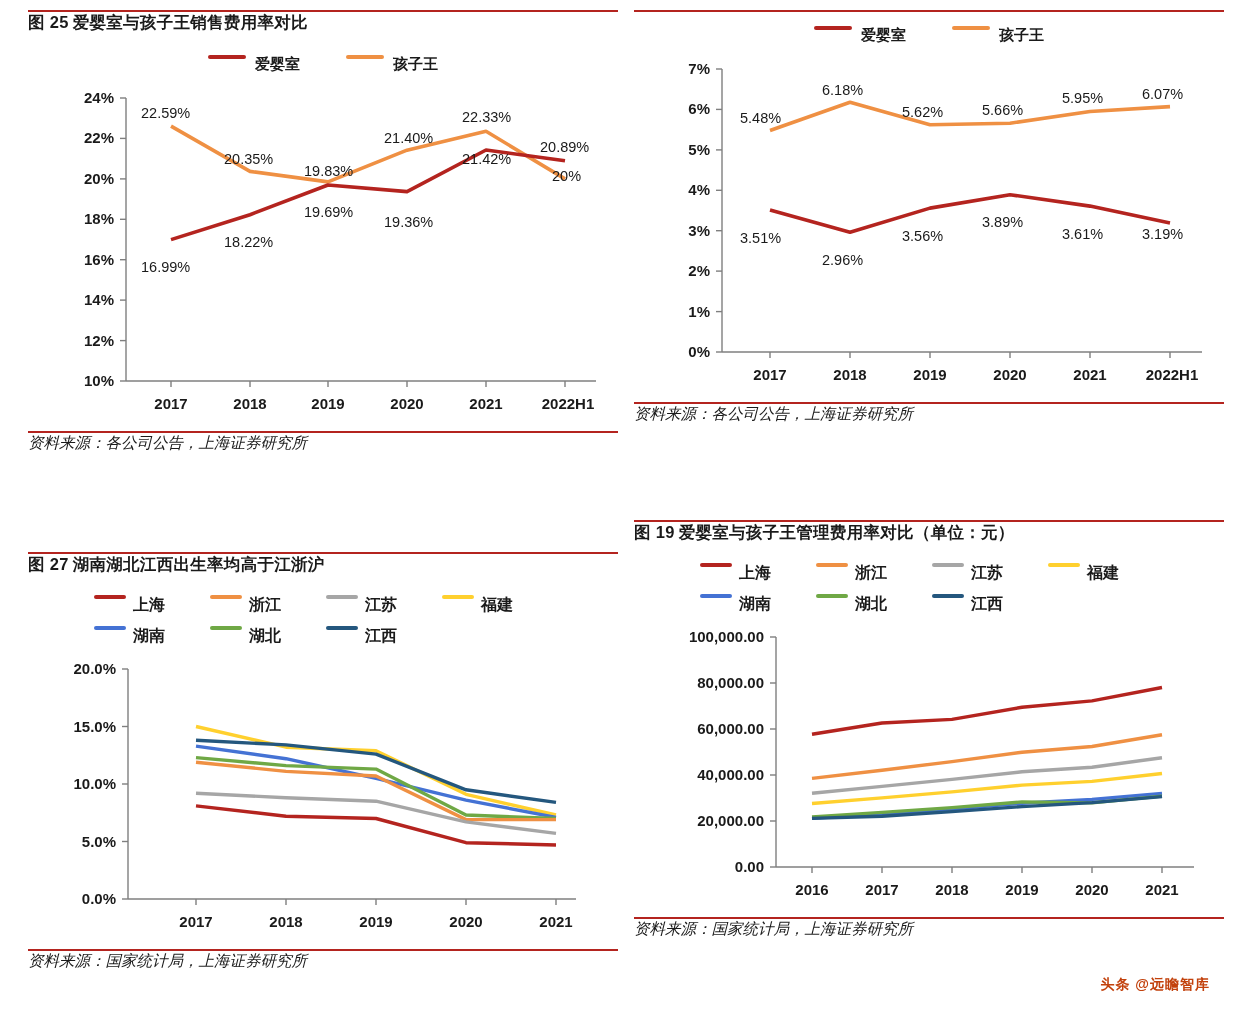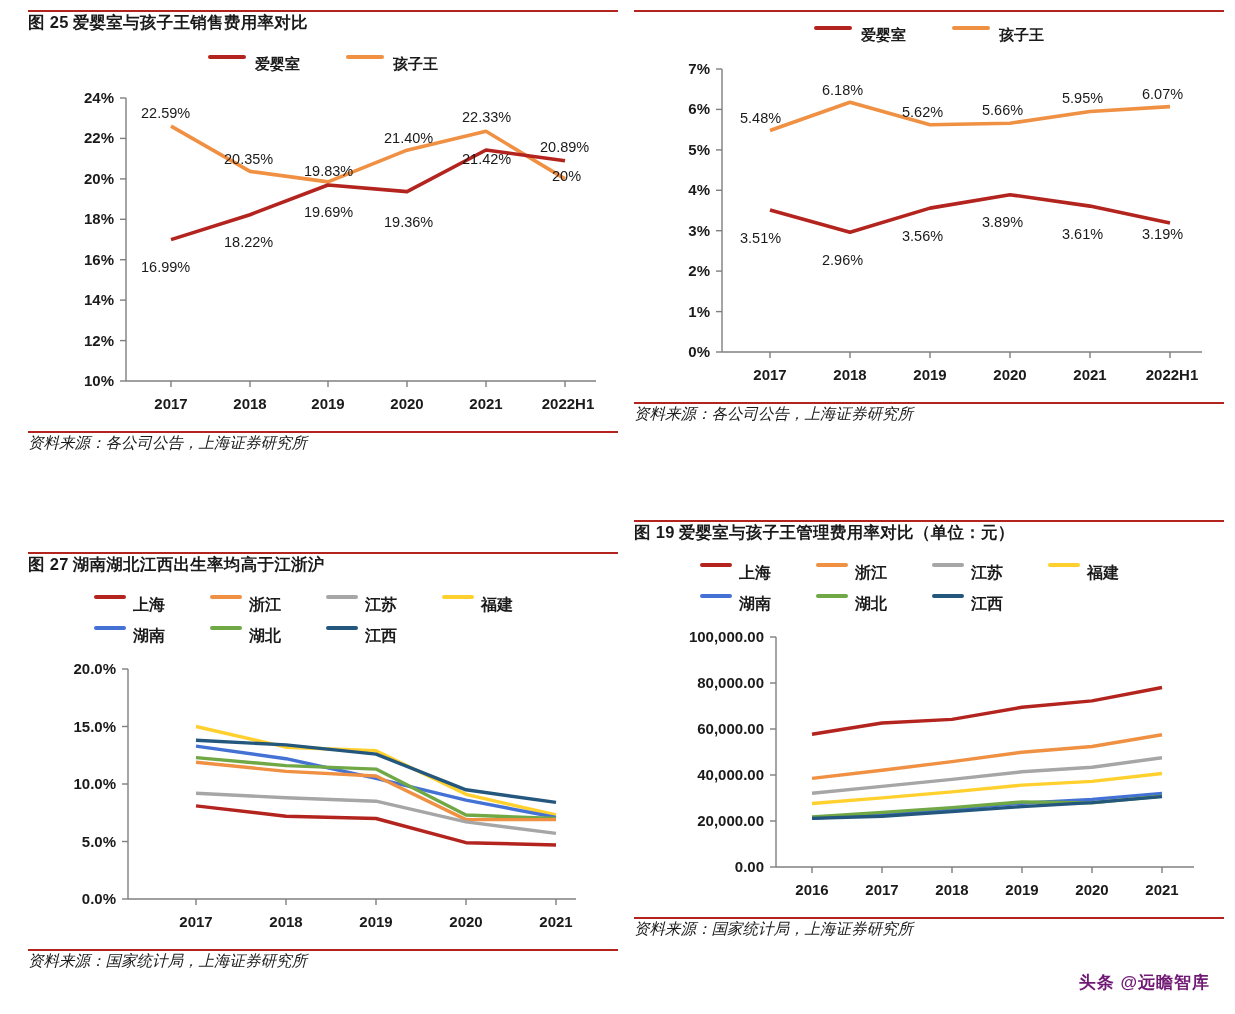--- a/index.html
+++ b/index.html
@@ -96,23 +96,23 @@
   }
   .dlabel {
     font-family: "Liberation Sans", sans-serif;
     font-size: 14.5px;
     fill: #1a1a1a;
   }
   .watermark {
     position: absolute;
     right: 14px;
     bottom: 16px;
-    font-size: 17px;
+    font-size: 14px;
     font-weight: bold;
-    color: #701a75;
+    color: #c2410c;
     letter-spacing: 1px;
     white-space: nowrap;
   }
 </style>
 </head>
 <body>
 
 <div class="page">
 
   <div class="panel p25">

